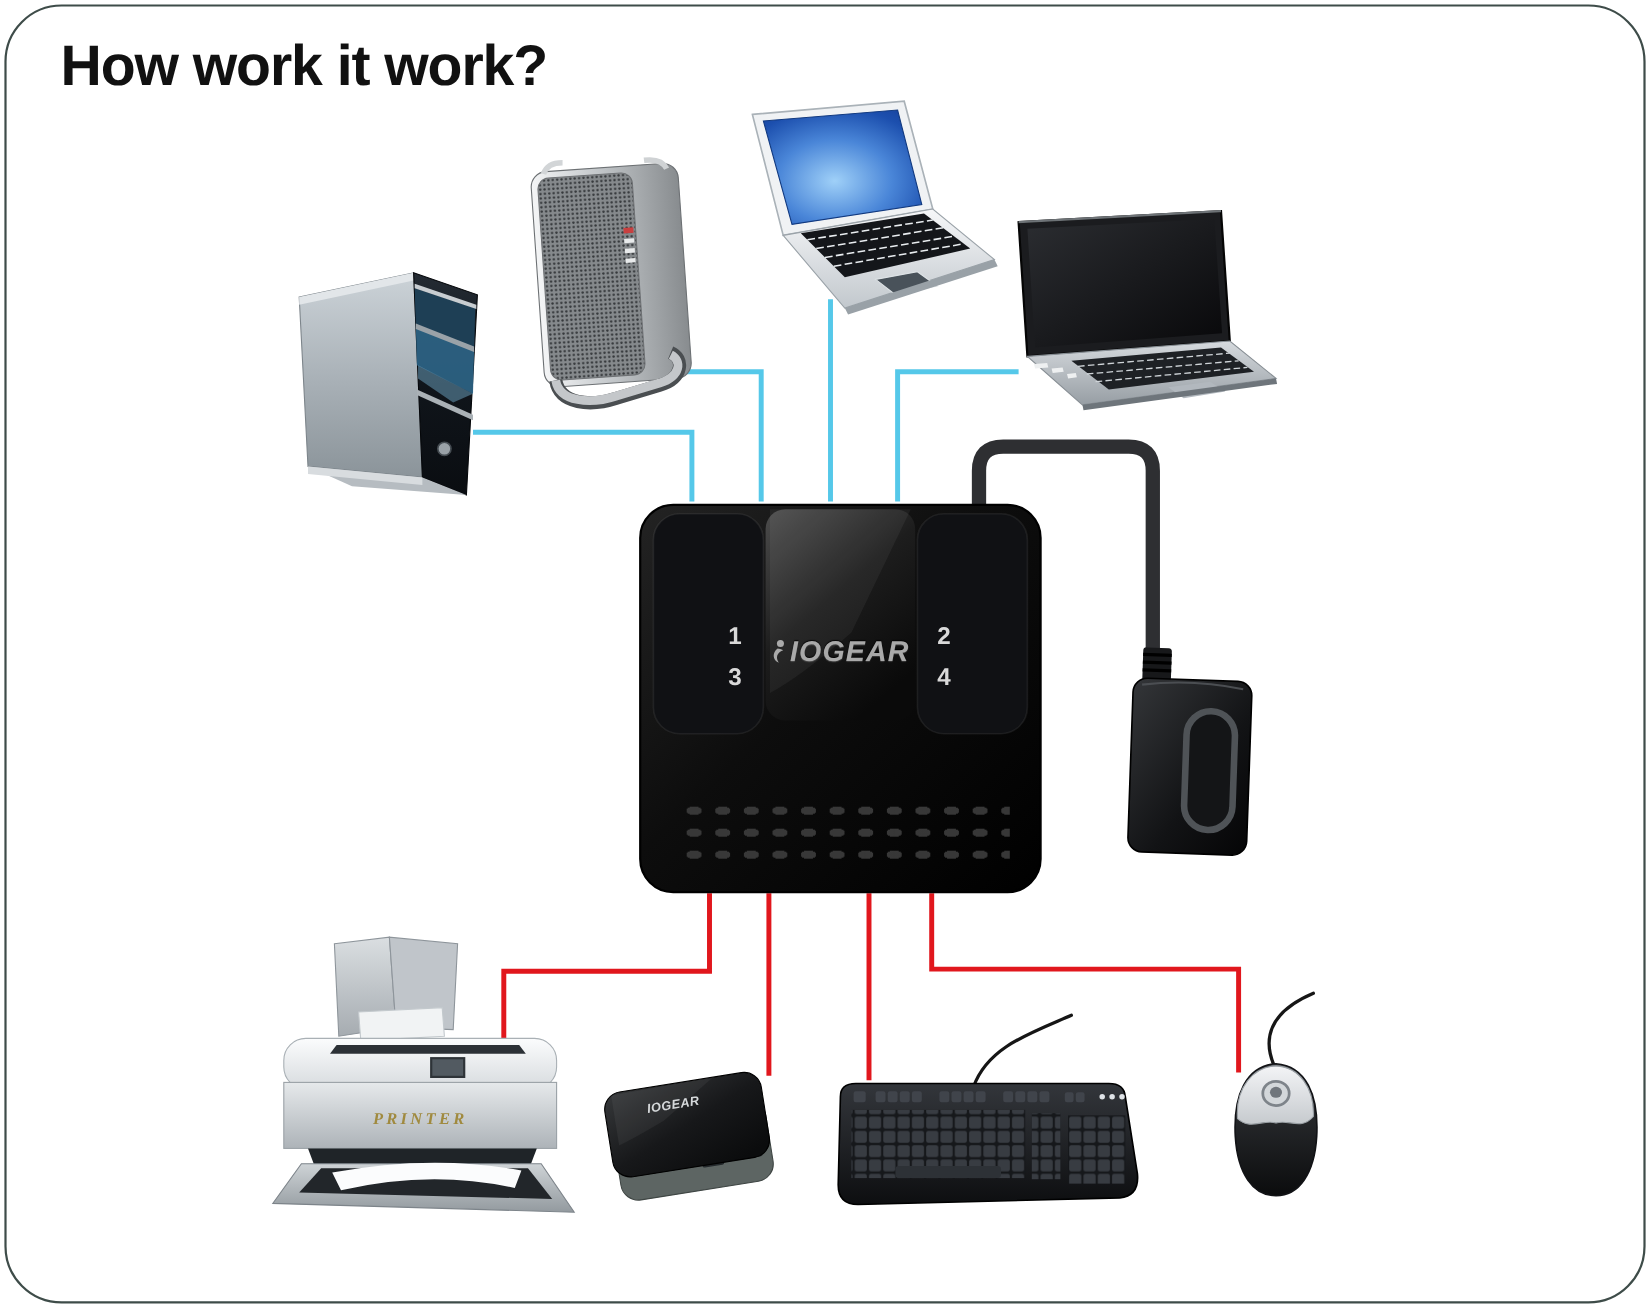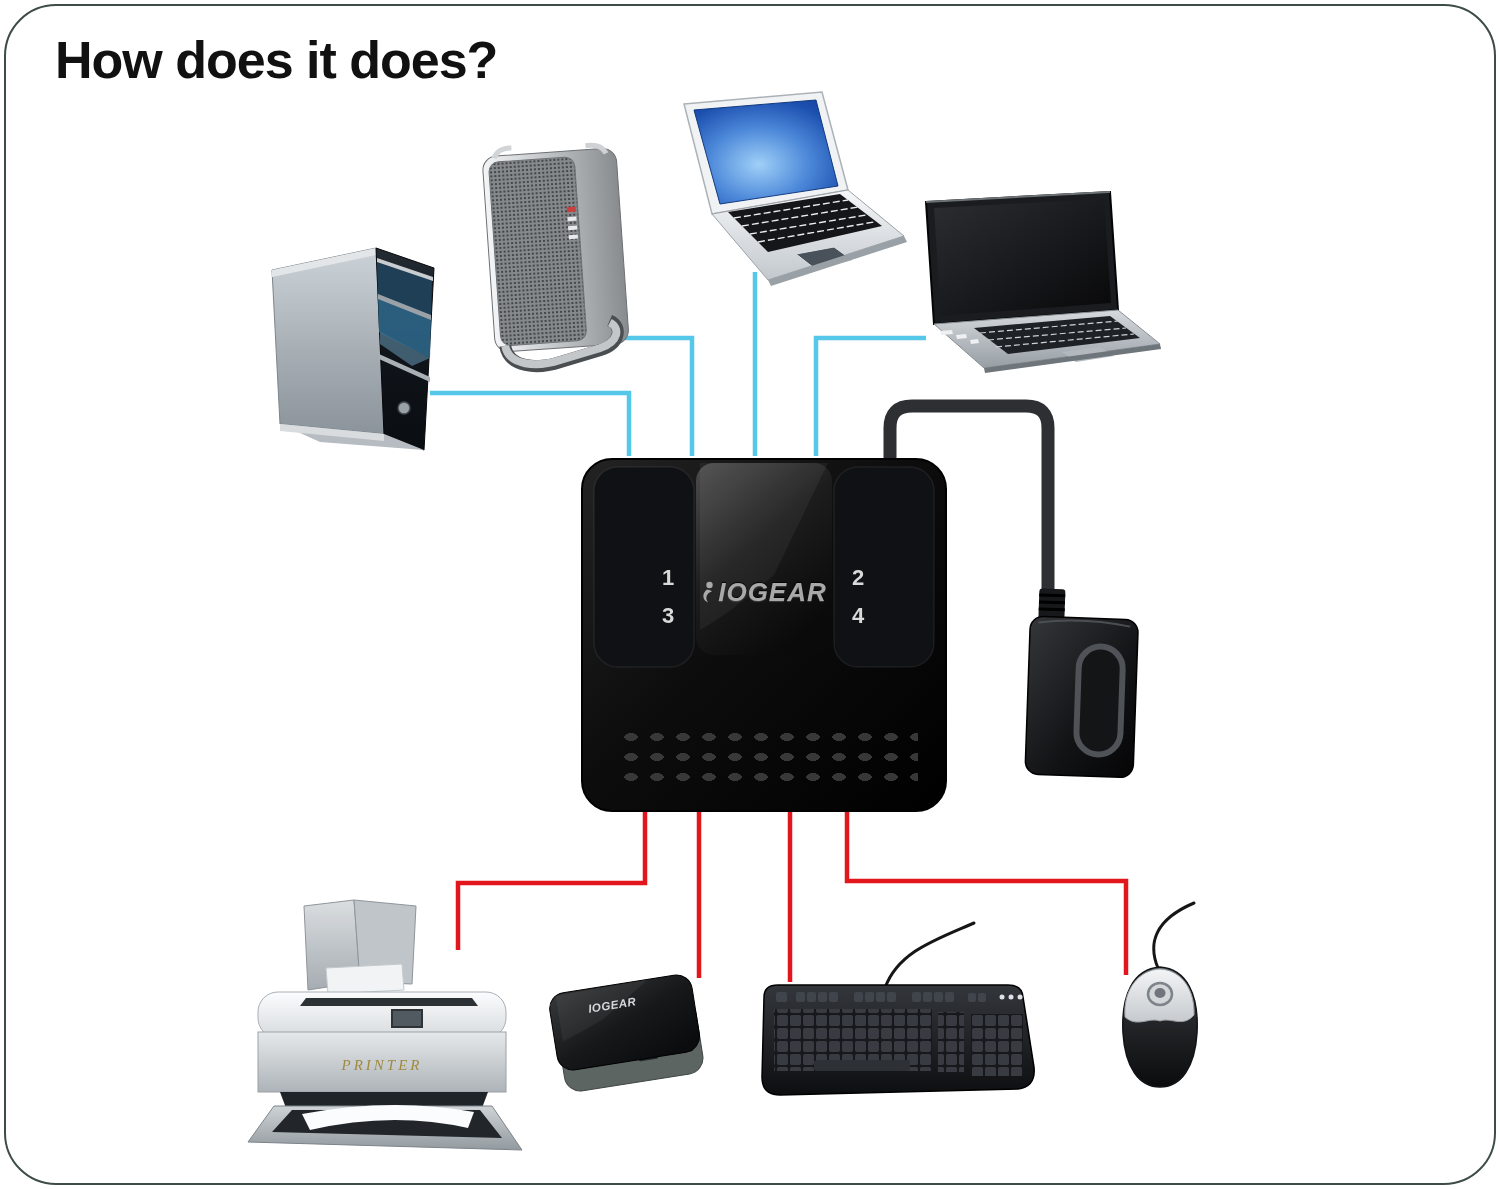--- a/index.html
+++ b/index.html
@@ -25,21 +25,21 @@
            background-size:26px 20px;opacity:.9;}
   #cr-logo{position:absolute;left:52px;top:34px;transform:rotate(-9deg);z-index:3;
            font-style:italic;font-weight:bold;font-size:11.5px;color:#d5d8da;letter-spacing:.5px;}
 </style>
 </head>
 <body>
 
 <div id="stage">
 
   <div id="frame"></div>
-  <div id="title">How does it does?</div>
+  <div id="title">How work it work?</div>
 
   <svg id="cables" width="1500" height="1189">
     <path class="cable" d="M430,393 H629 V456" stroke="#55c8e9"></path>
     <path class="cable" d="M616,338 H692 V456" stroke="#55c8e9"></path>
     <path class="cable" d="M755,272 V456" stroke="#55c8e9"></path>
     <path class="cable" d="M926,338 H816 V456" stroke="#55c8e9"></path>
 
     <path class="cable" d="M645,812 V883 H458 V950" stroke="#e1171d"></path>
     <path class="cable" d="M699,812 V978" stroke="#e1171d"></path>
     <path class="cable" d="M790,812 V982" stroke="#e1171d"></path>
@@ -214,21 +214,21 @@
         <rect x="14" y="7" width="26" height="3" fill="#000"></rect>
         <rect x="14" y="14" width="26" height="3" fill="#000"></rect>
         <rect x="14" y="21" width="26" height="3" fill="#000"></rect>
         <rect x="6" y="30" width="108" height="158" rx="13" fill="url(#hddGrad)" stroke="#000" stroke-width="1.5"></rect>
         <path d="M14,36 Q60,29 106,37" fill="none" stroke="#4b4e52" stroke-width="2"></path>
         <rect x="56" y="58" width="44" height="108" rx="22" fill="#141517" stroke="#4f5357" stroke-width="6"></rect>
       </g>
     </svg>
   </div>
 
-  <div class="dev" style="left:240px;top:898px;width:285px;height:268px;">
+  <div class="dev" style="left:240px;top:850px;width:285px;height:268px;font-weight:bold;">
     <svg width="285" height="268" viewBox="0 0 285 268">
       <defs>
         <linearGradient id="prtTop" x1="0" y1="0" x2="0" y2="1">
           <stop offset="0" stop-color="#fbfcfd"></stop>
             <stop offset="1" stop-color="#d7dbde"></stop>
         </linearGradient>
         <linearGradient id="prtFront" x1="0" y1="0" x2="0" y2="1">
           <stop offset="0" stop-color="#e6e9eb"></stop>
             <stop offset="1" stop-color="#adb3b8"></stop>
         </linearGradient>

